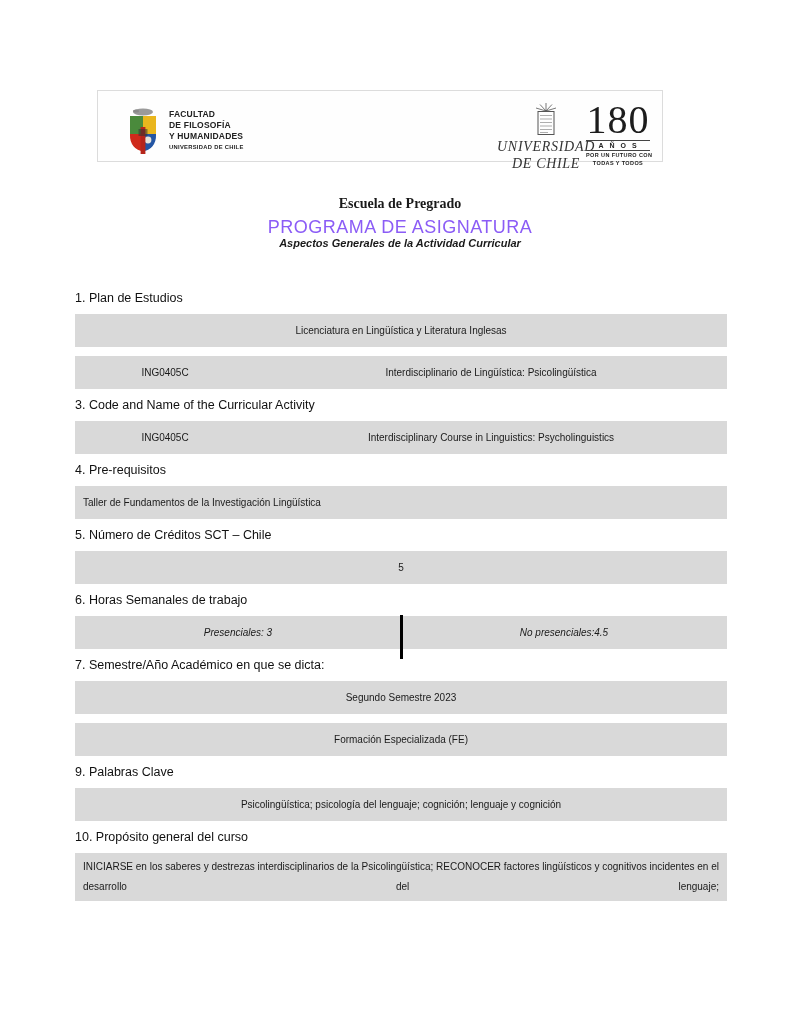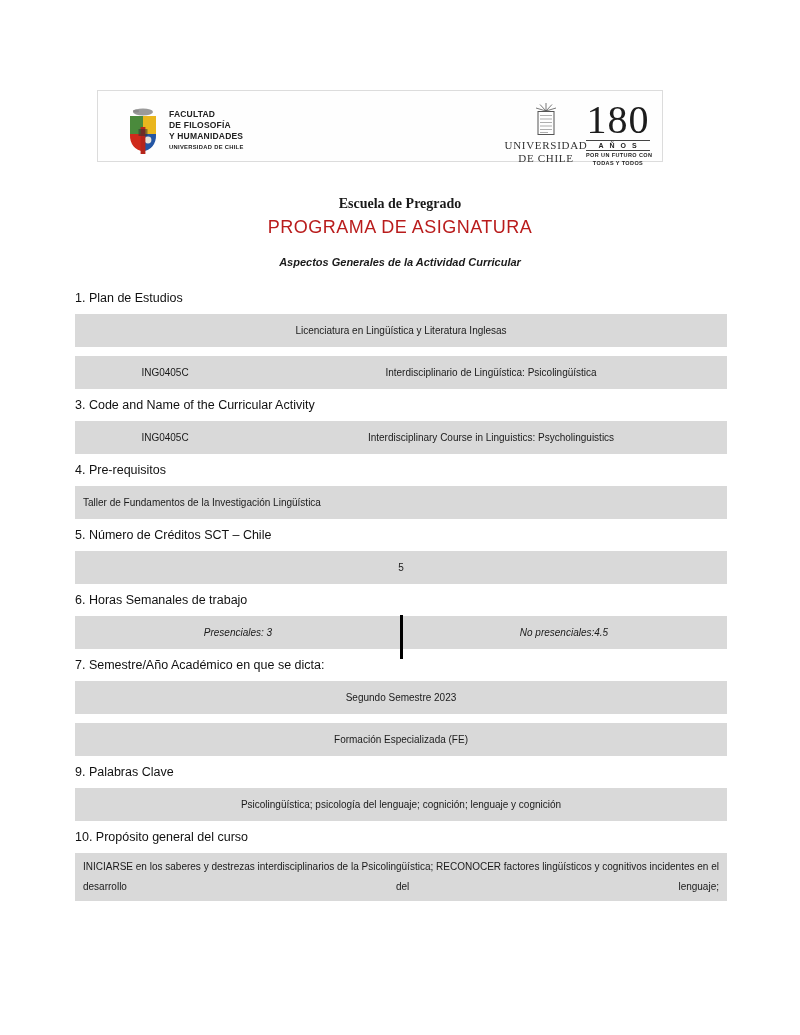--- a/index.html
+++ b/index.html
@@ -14,33 +14,33 @@
     position:absolute; left:97px; top:90px; width:564px; height:70px;
     border:1px solid #dcdcdc; background:#fefefe;
   }
   .logo-left { position:absolute; left:26px; top:16px; display:flex; gap:7px; align-items:flex-start; }
   .fac-text { padding-top:2px; }
   .fac-line { font-size:8.5px; font-weight:bold; line-height:1.3; letter-spacing:0.2px; color:#222; }
   .fac-sub  { font-size:5.8px; font-weight:bold; letter-spacing:0.3px; margin-top:2px; color:#222; }
 
   .logo-right { position:absolute; right:12px; top:10px; display:flex; gap:7px; align-items:flex-start; }
   .emblem-col { width:66px; display:flex; flex-direction:column; align-items:center; padding-top:2px; }
-  .uni-line { font-family:"Liberation Serif", serif; font-size:11px; letter-spacing:0.7px; color:#333; line-height:1.2; white-space:nowrap; }
+  .uni-line { font-family:"Liberation Serif", serif; font-size:14px; letter-spacing:0.7px; color:#333; line-height:1.2; white-space:nowrap;font-style:italic; }
   .years-col { width:64px; text-align:center; }
   .years-num { font-family:"Liberation Serif", serif; font-size:40px; line-height:0.95; color:#1c1c1c; letter-spacing:1px; }
   .years-stack { border-top:1px solid #444; margin-top:1px; }
   .years-word { font-size:7px; font-weight:bold; letter-spacing:6px; padding:1px 0 1px 5px; border-bottom:1px solid #444; color:#222; }
   .tagline { font-size:5.5px; font-weight:bold; letter-spacing:0.4px; line-height:1.35; margin-top:1px; color:#222; white-space:nowrap; }
 
   
   .t-school   { position:absolute; top:196px; left:0; width:100%; text-align:center;
                 font-family:"Liberation Serif", serif; font-weight:bold; font-size:14px; }
   .t-program  { position:absolute; top:217px; left:0; width:100%; text-align:center;
-                font-size:18px; letter-spacing:0.5px; color:#b91c1c; }
-  .t-subtitle { position:absolute; top:256px; left:0; width:100%; text-align:center;
+                font-size:18px; letter-spacing:0.5px; color:#8b5cf6; }
+  .t-subtitle { position:absolute; top:237px; left:0; width:100%; text-align:center;
                 font-size:11px; font-style:italic; font-weight:bold; }
 
   
   .content { position:absolute; left:75px; top:291px; width:652px; }
   .section { margin-bottom:9px; }
   .label { font-size:12.5px; line-height:15px; margin-bottom:8px; color:#111; }
   .box {
     background:#d9d9d9; min-height:33px; font-size:10px; color:#1a1a1a;
     display:flex; align-items:center; justify-content:center; text-align:center;
   }

